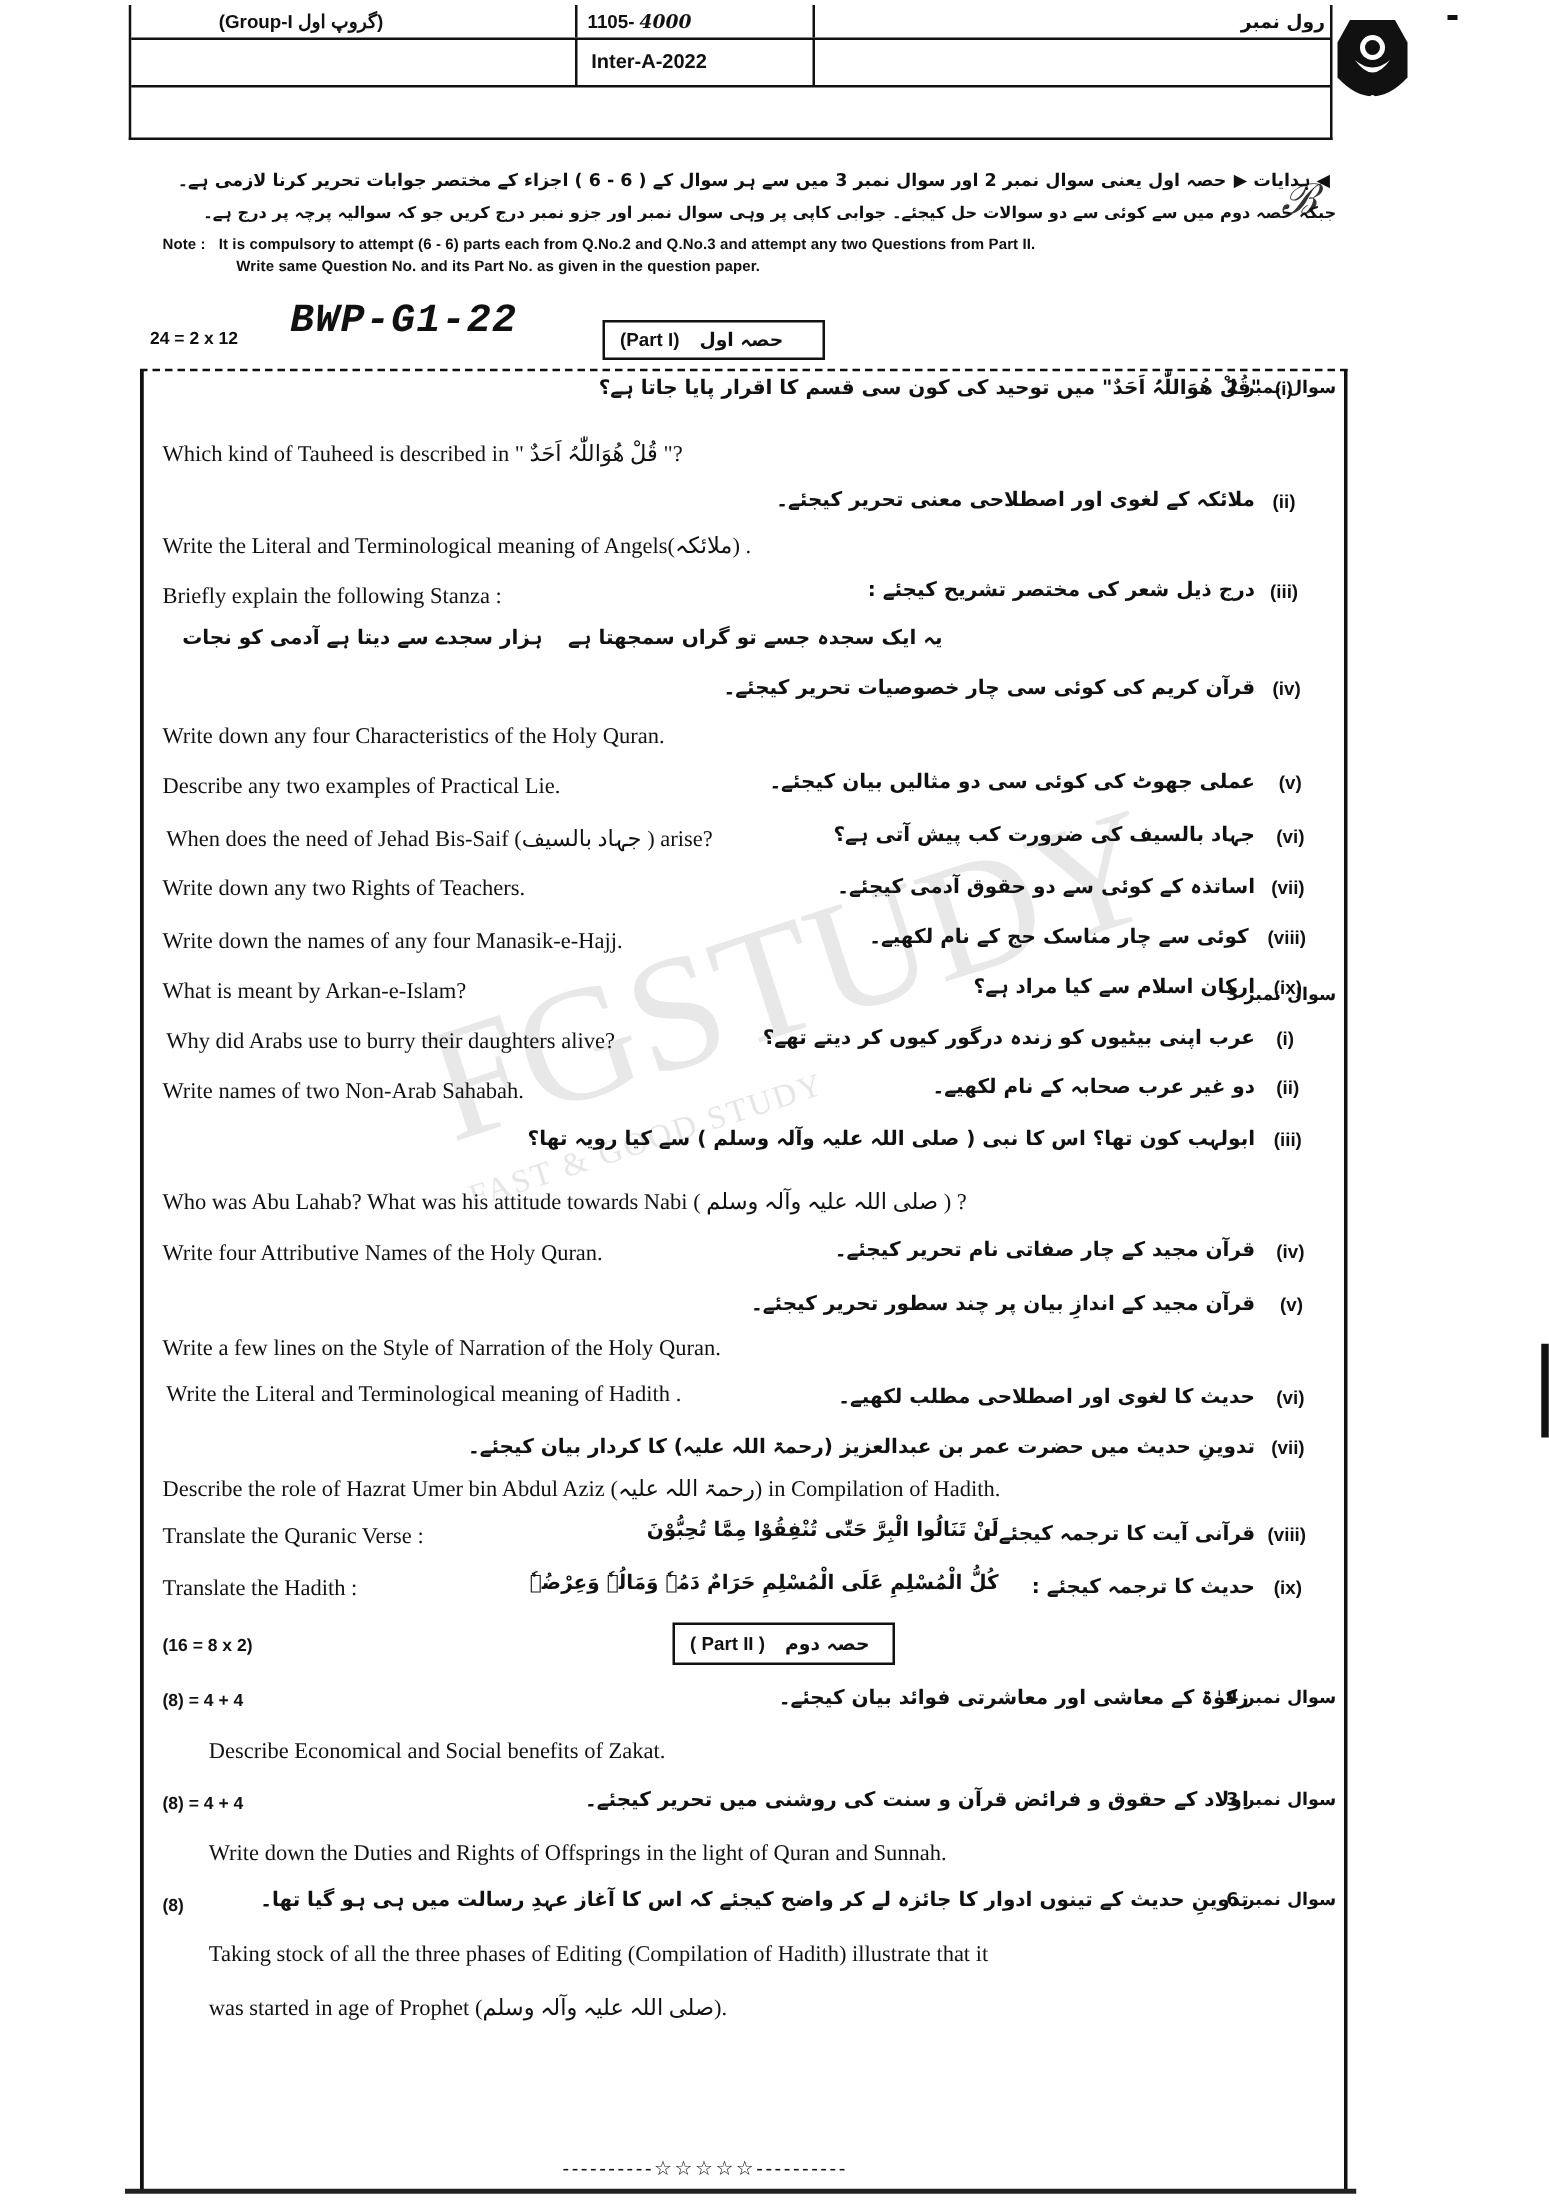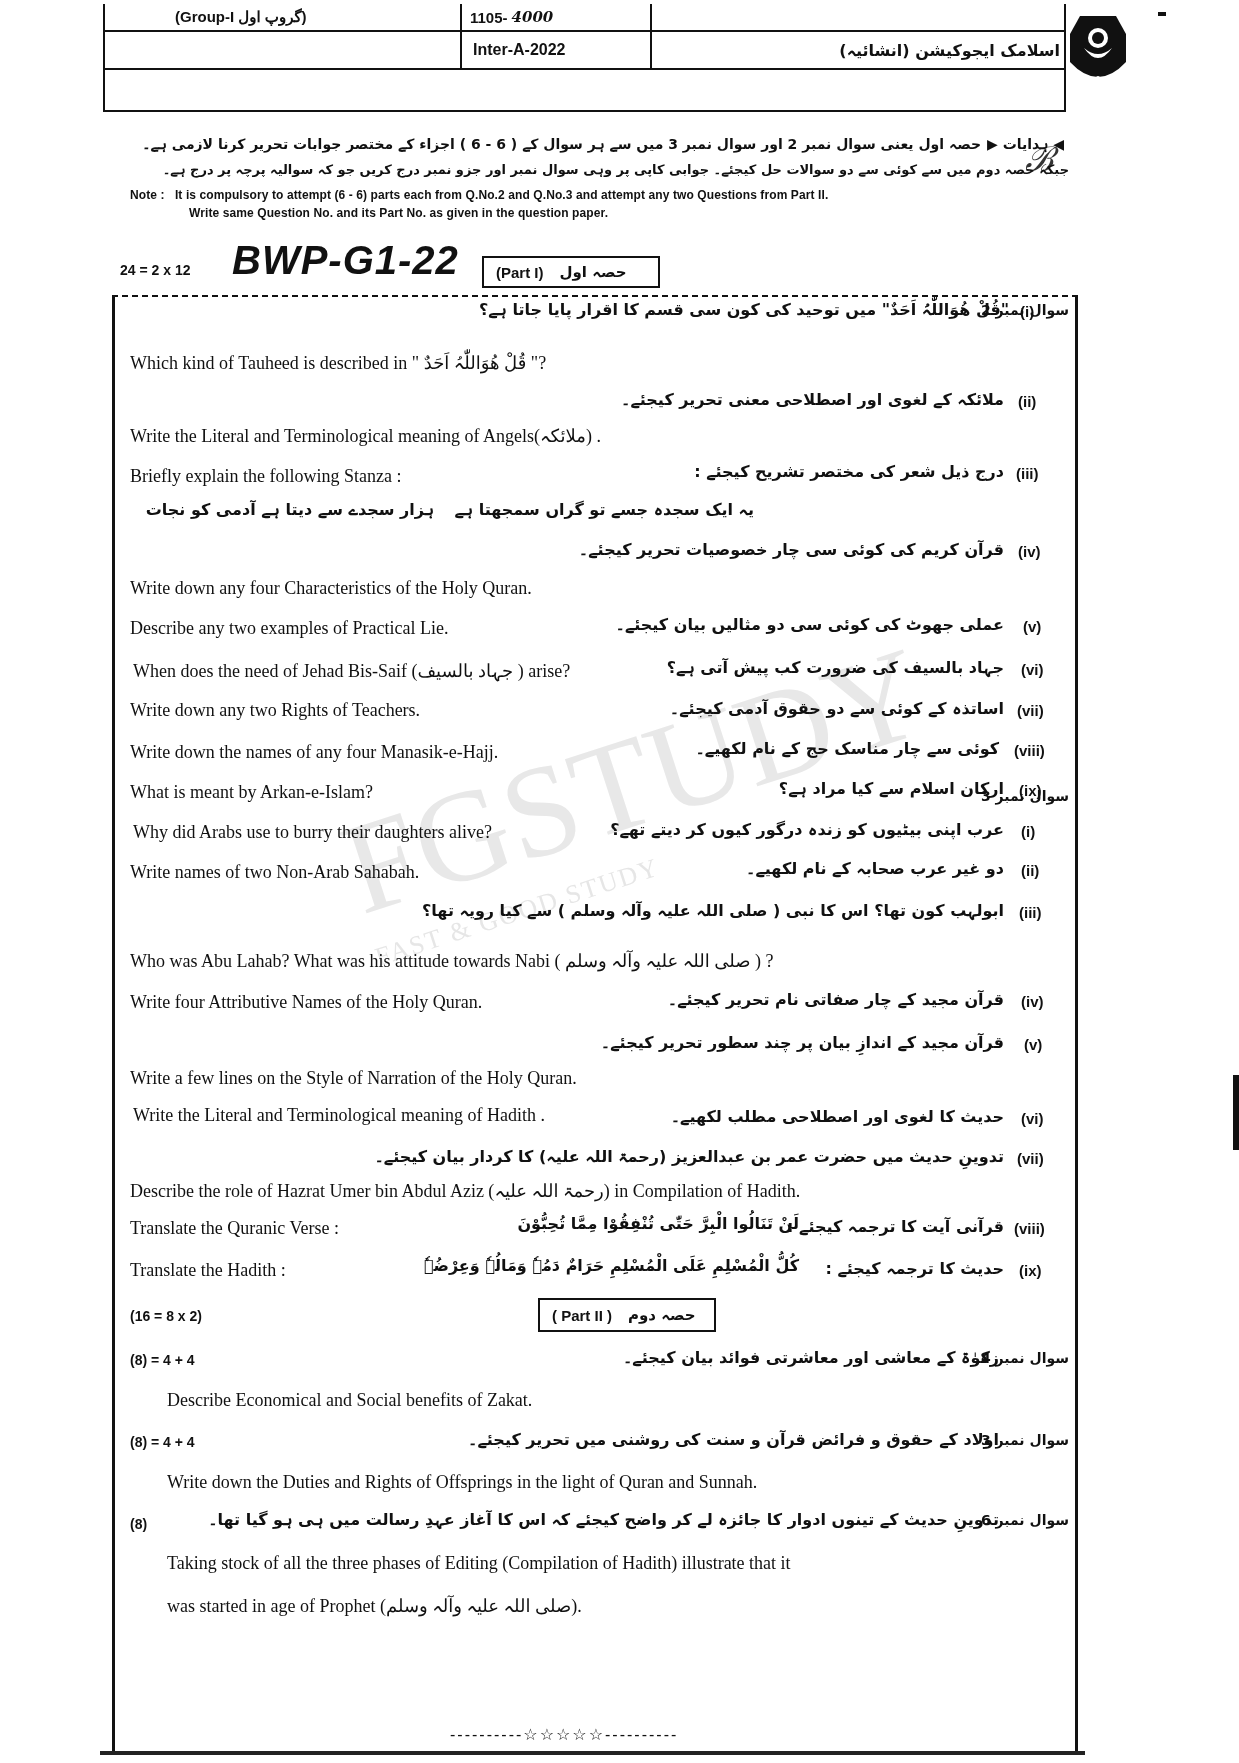--- a/index.html
+++ b/index.html
@@ -17,21 +17,21 @@
   .hdr .row.r3 { top: 66px; height: 40px; border-bottom: 2px dashed #111; }
   .hdr .cell { position: absolute; top: 0; height: 100%; display: flex; align-items: center; box-sizing: border-box; font-size: 15px; font-weight: bold; }
   .hdr .vline { position: absolute; top: 0; height: 100%; border-left: 2px solid #111; }
 
   .logo { left: 1068px; top: 12px; width: 60px; height: 76px; }
 
   .instr-urdu { font-size: 14px; font-weight: bold; white-space: nowrap; }
   .note { font-size: 12px; font-weight: bold; letter-spacing: 0.1px; }
 
   .marks-line { font-size: 14px; font-weight: bold; }
-  .handwritten { font-family: Liberation Sans, sans-serif; font-size: 40px; font-weight: bold; font-style: italic; letter-spacing: 1px; }
+  .handwritten { font-family: Liberation Mono, monospace; font-size: 32px; font-weight: bold; font-style: italic; letter-spacing: 1px; }
   .part-box { border: 2px solid #111; padding: 2px 12px; font-size: 15px; font-weight: bold; display: flex; gap: 16px; align-items: center; }
 
   .frame { left: 112px; top: 295px; width: 960px; height: 1455px; border-left: 3px solid #111; border-right: 3px solid #111; border-top: 2px dashed #111; }
   .bottom-rule { left: 100px; top: 1751px; width: 985px; height: 4px; background: #222; }
 
   .en { font-size: 18px; font-weight: normal; white-space: nowrap; }
   .ur { font-size: 16px; font-weight: bold; white-space: nowrap; }
   .qlabel { font-family: "Liberation Sans", sans-serif; font-size: 15px; font-weight: bold; }
   .qno { font-size: 14px; font-weight: bold; }
   .ends { font-size: 16px; letter-spacing: 2px; white-space: nowrap; }
@@ -47,26 +47,26 @@
 
 <div class="abs hdr">
   <div class="row r1">
     <div class="cell sans" style="left:70px;width:290px;">(Group-I  گروپ اول)</div>
     <div class="vline" style="left:355px;"></div>
     <div class="cell sans" style="left:365px;width:180px;">
       <span>1105-</span>
       <span style="font-family:'DejaVu Serif',serif;font-style:italic;margin-left:4px;">4000</span>
     </div>
     <div class="vline" style="left:545px;"></div>
+    <div class="cell urdu" style="left:555px;width:400px;justify-content:flex-start;">رول نمبر</div>
   </div>
   <div class="row r2">
     <div class="vline" style="left:355px;"></div>
     <div class="cell sans" style="left:368px;width:180px;font-size:16px;">Inter-A-2022</div>
     <div class="vline" style="left:545px;"></div>
-    <div class="cell urdu" style="left:555px;width:400px;justify-content:flex-start;font-size:16px;">اسلامک ایجوکیشن (انشائیہ)</div>
   </div>
 </div>
 
 <div class="abs logo">
   <svg width="60" height="76" viewBox="0 0 60 76">
     <path d="M12 4 L48 4 L58 22 L58 50 Q30 80 2 50 L2 22 Z" fill="#111"></path>
     <circle cx="30" cy="26" r="10" fill="#fff"></circle>
     <circle cx="30" cy="26" r="6" fill="#111"></circle>
     <path d="M16 36 Q30 56 44 36 Q30 48 16 36 Z" fill="#fff"></path>
     <circle cx="30" cy="66" r="2" fill="#fff"></circle>

